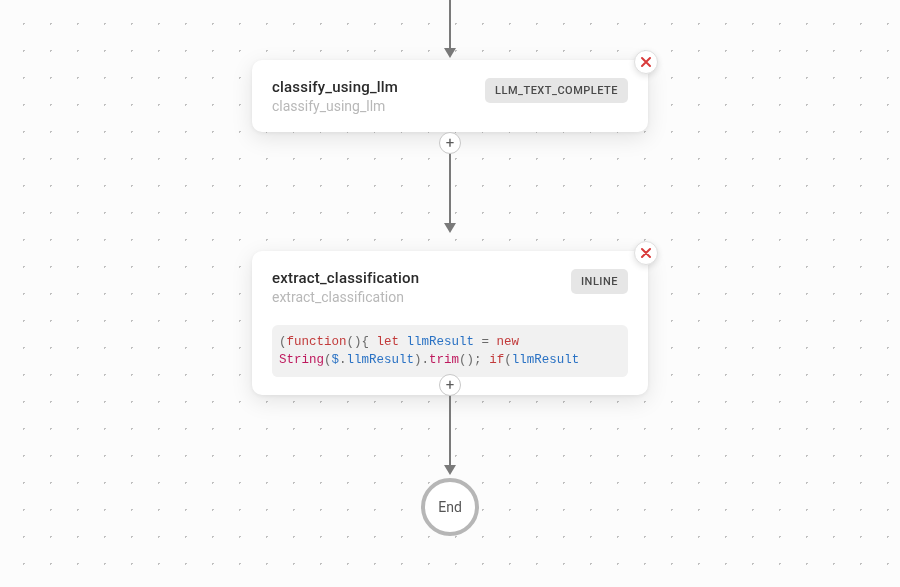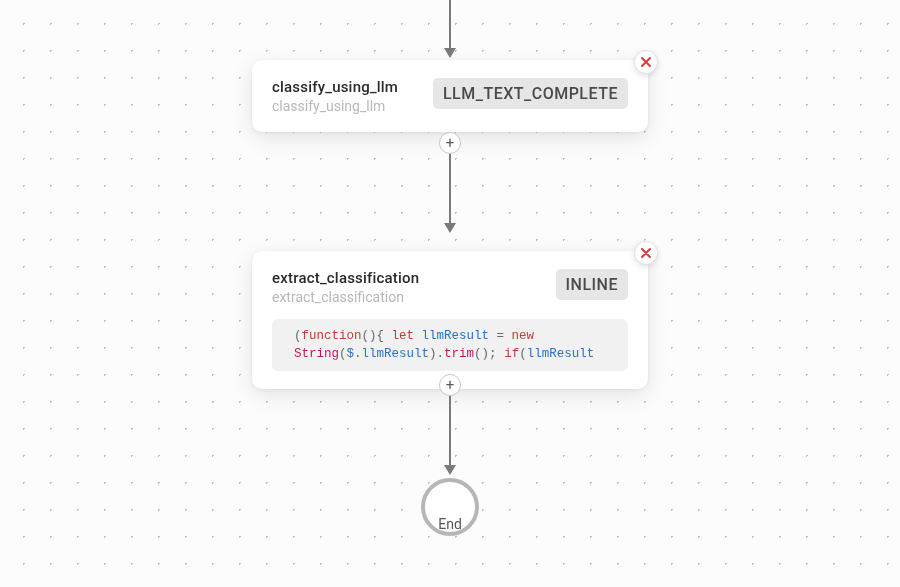--- a/index.html
+++ b/index.html
@@ -60,21 +60,21 @@
     letter-spacing: 0.2px;
   }
   .node-subtitle {
     font-size: 14px;
     color: #b8b8b8;
     margin-top: 2px;
   }
   .badge {
     background: #e6e6e6;
     color: #4a4a4a;
-    font-size: 16px;
+    font-size: 11px;
     letter-spacing: 0.5px;
     padding: 6px 10px;
     border-radius: 5px;
     white-space: nowrap;
     font-weight: 500;
   }
   .close-btn {
     position: absolute;
     top: -10px;
     right: -10px;
@@ -102,24 +102,24 @@
     display: flex;
     align-items: center;
     justify-content: center;
     cursor: pointer;
     color: #5a5a5a;
     font-size: 15px;
     line-height: 1;
     z-index: 5;
   }
   .code-block {
-    margin-top: 14px;
+    margin-top: 20px;
     background: #f1f1f1;
     border-radius: 6px;
-    padding: 8px 22px;
+    padding: 8px 7px;
     font-family: "SFMono-Regular", Consolas, "Courier New", monospace;
     font-size: 12.5px;
     line-height: 1.45;
     color: #4a4a4a;
     overflow: hidden;
     max-height: 56px;
     position: relative;
   }
   .code-block .fade {
     position: absolute;
@@ -136,21 +136,21 @@
   .end-node {
     position: absolute;
     left: 50%;
     transform: translateX(-50%);
     width: 58px;
     height: 58px;
     border-radius: 50%;
     border: 4px solid #b6b6b6;
     background: #ffffff;
     display: flex;
-    align-items: flex-end;
+    align-items: center;
     justify-content: center;
     font-size: 14px;
     color: #555;
   }
 </style>
 </head>
 <body>
 
 <div class="dot-grid"></div>
 

